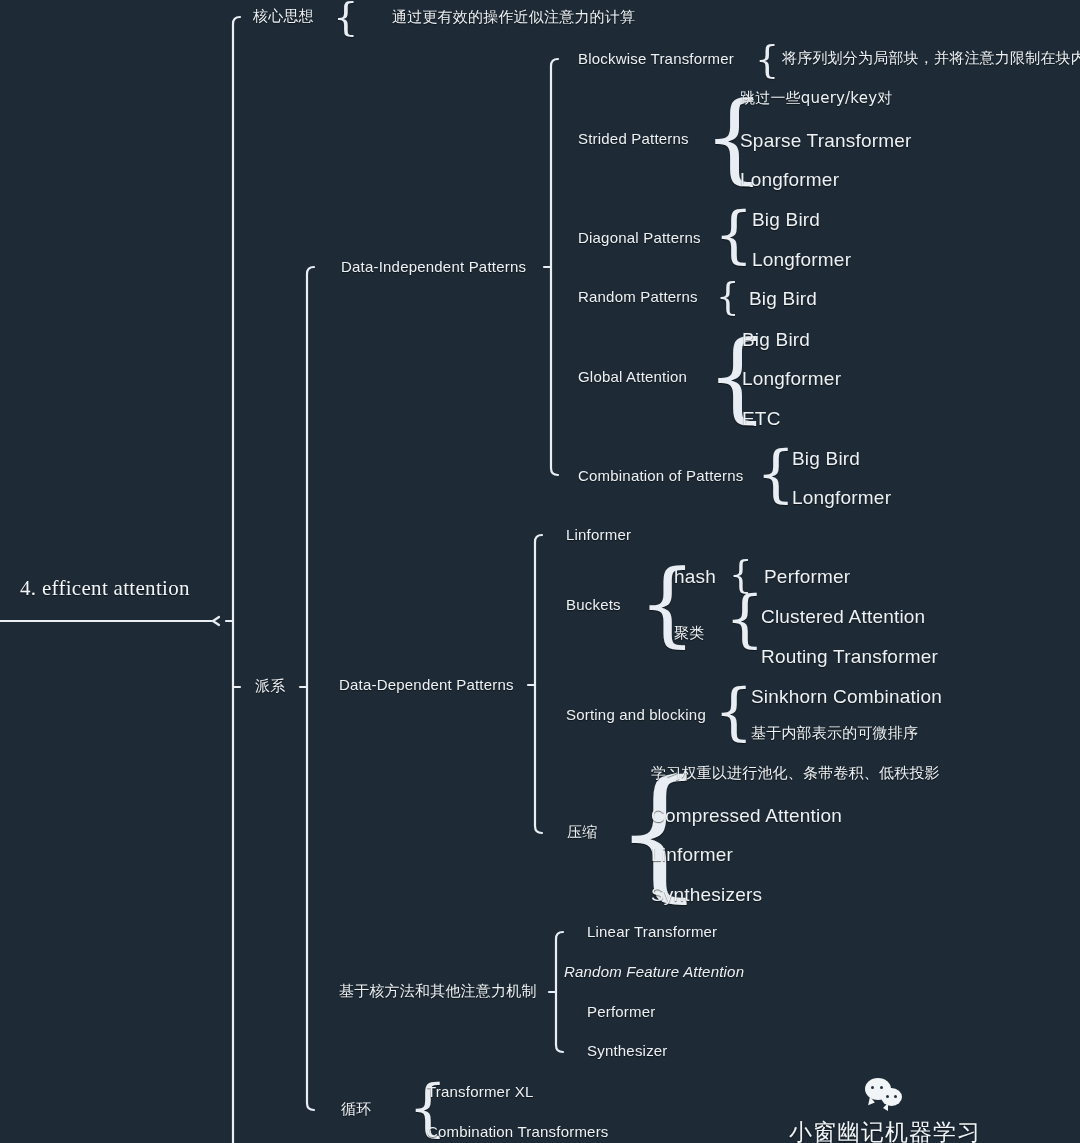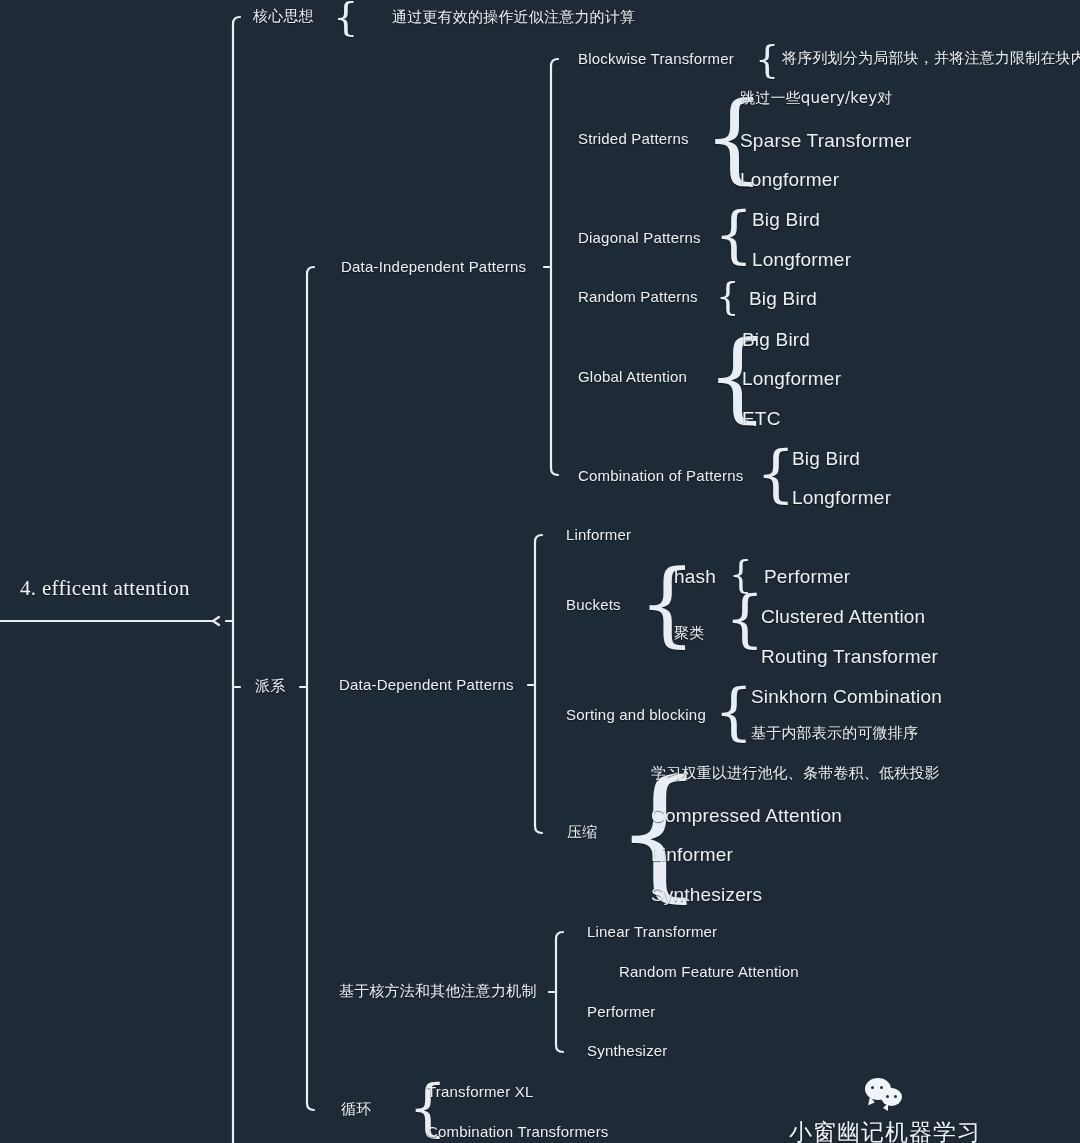--- a/index.html
+++ b/index.html
@@ -164,21 +164,21 @@
 
   <div class="node lv3 cjk" style="left:567px;top:825px;">压缩</div>
   <div class="brace" style="left:614px;top:762px;font-size:142px;">{</div>
   <div class="node lv4 cjk" style="left:651px;top:766px;">学习权重以进行池化、条带卷积、低秩投影</div>
   <div class="node lv4" style="left:651px;top:806px;">Compressed Attention</div>
   <div class="node lv4" style="left:651px;top:845px;">Linformer</div>
   <div class="node lv4" style="left:651px;top:885px;">Synthesizers</div>
 
   <div class="node lv2 cjk" style="left:339px;top:984px;">基于核方法和其他注意力机制</div>
   <div class="node lv3" style="left:587px;top:924px;">Linear Transformer</div>
-  <div class="node lv3" style="left:619px;top:964px;">Random Feature Attention</div>
+  <div class="node lv3" style="left:564px;top:964px;font-style:italic;">Random Feature Attention</div>
   <div class="node lv3" style="left:587px;top:1004px;">Performer</div>
   <div class="node lv3" style="left:587px;top:1043px;">Synthesizer</div>
 
   <div class="node lv2 cjk" style="left:341px;top:1102px;">循环</div>
   <div class="brace" style="left:408px;top:1077px;font-size:62px;">{</div>
   <div class="node lv3" style="left:427px;top:1084px;">Transformer XL</div>
   <div class="node lv3" style="left:427px;top:1124px;">Combination Transformers</div>
 
   <div id="watermark" style="left:789px;top:1078px;">
     <span class="wm-bubble">

